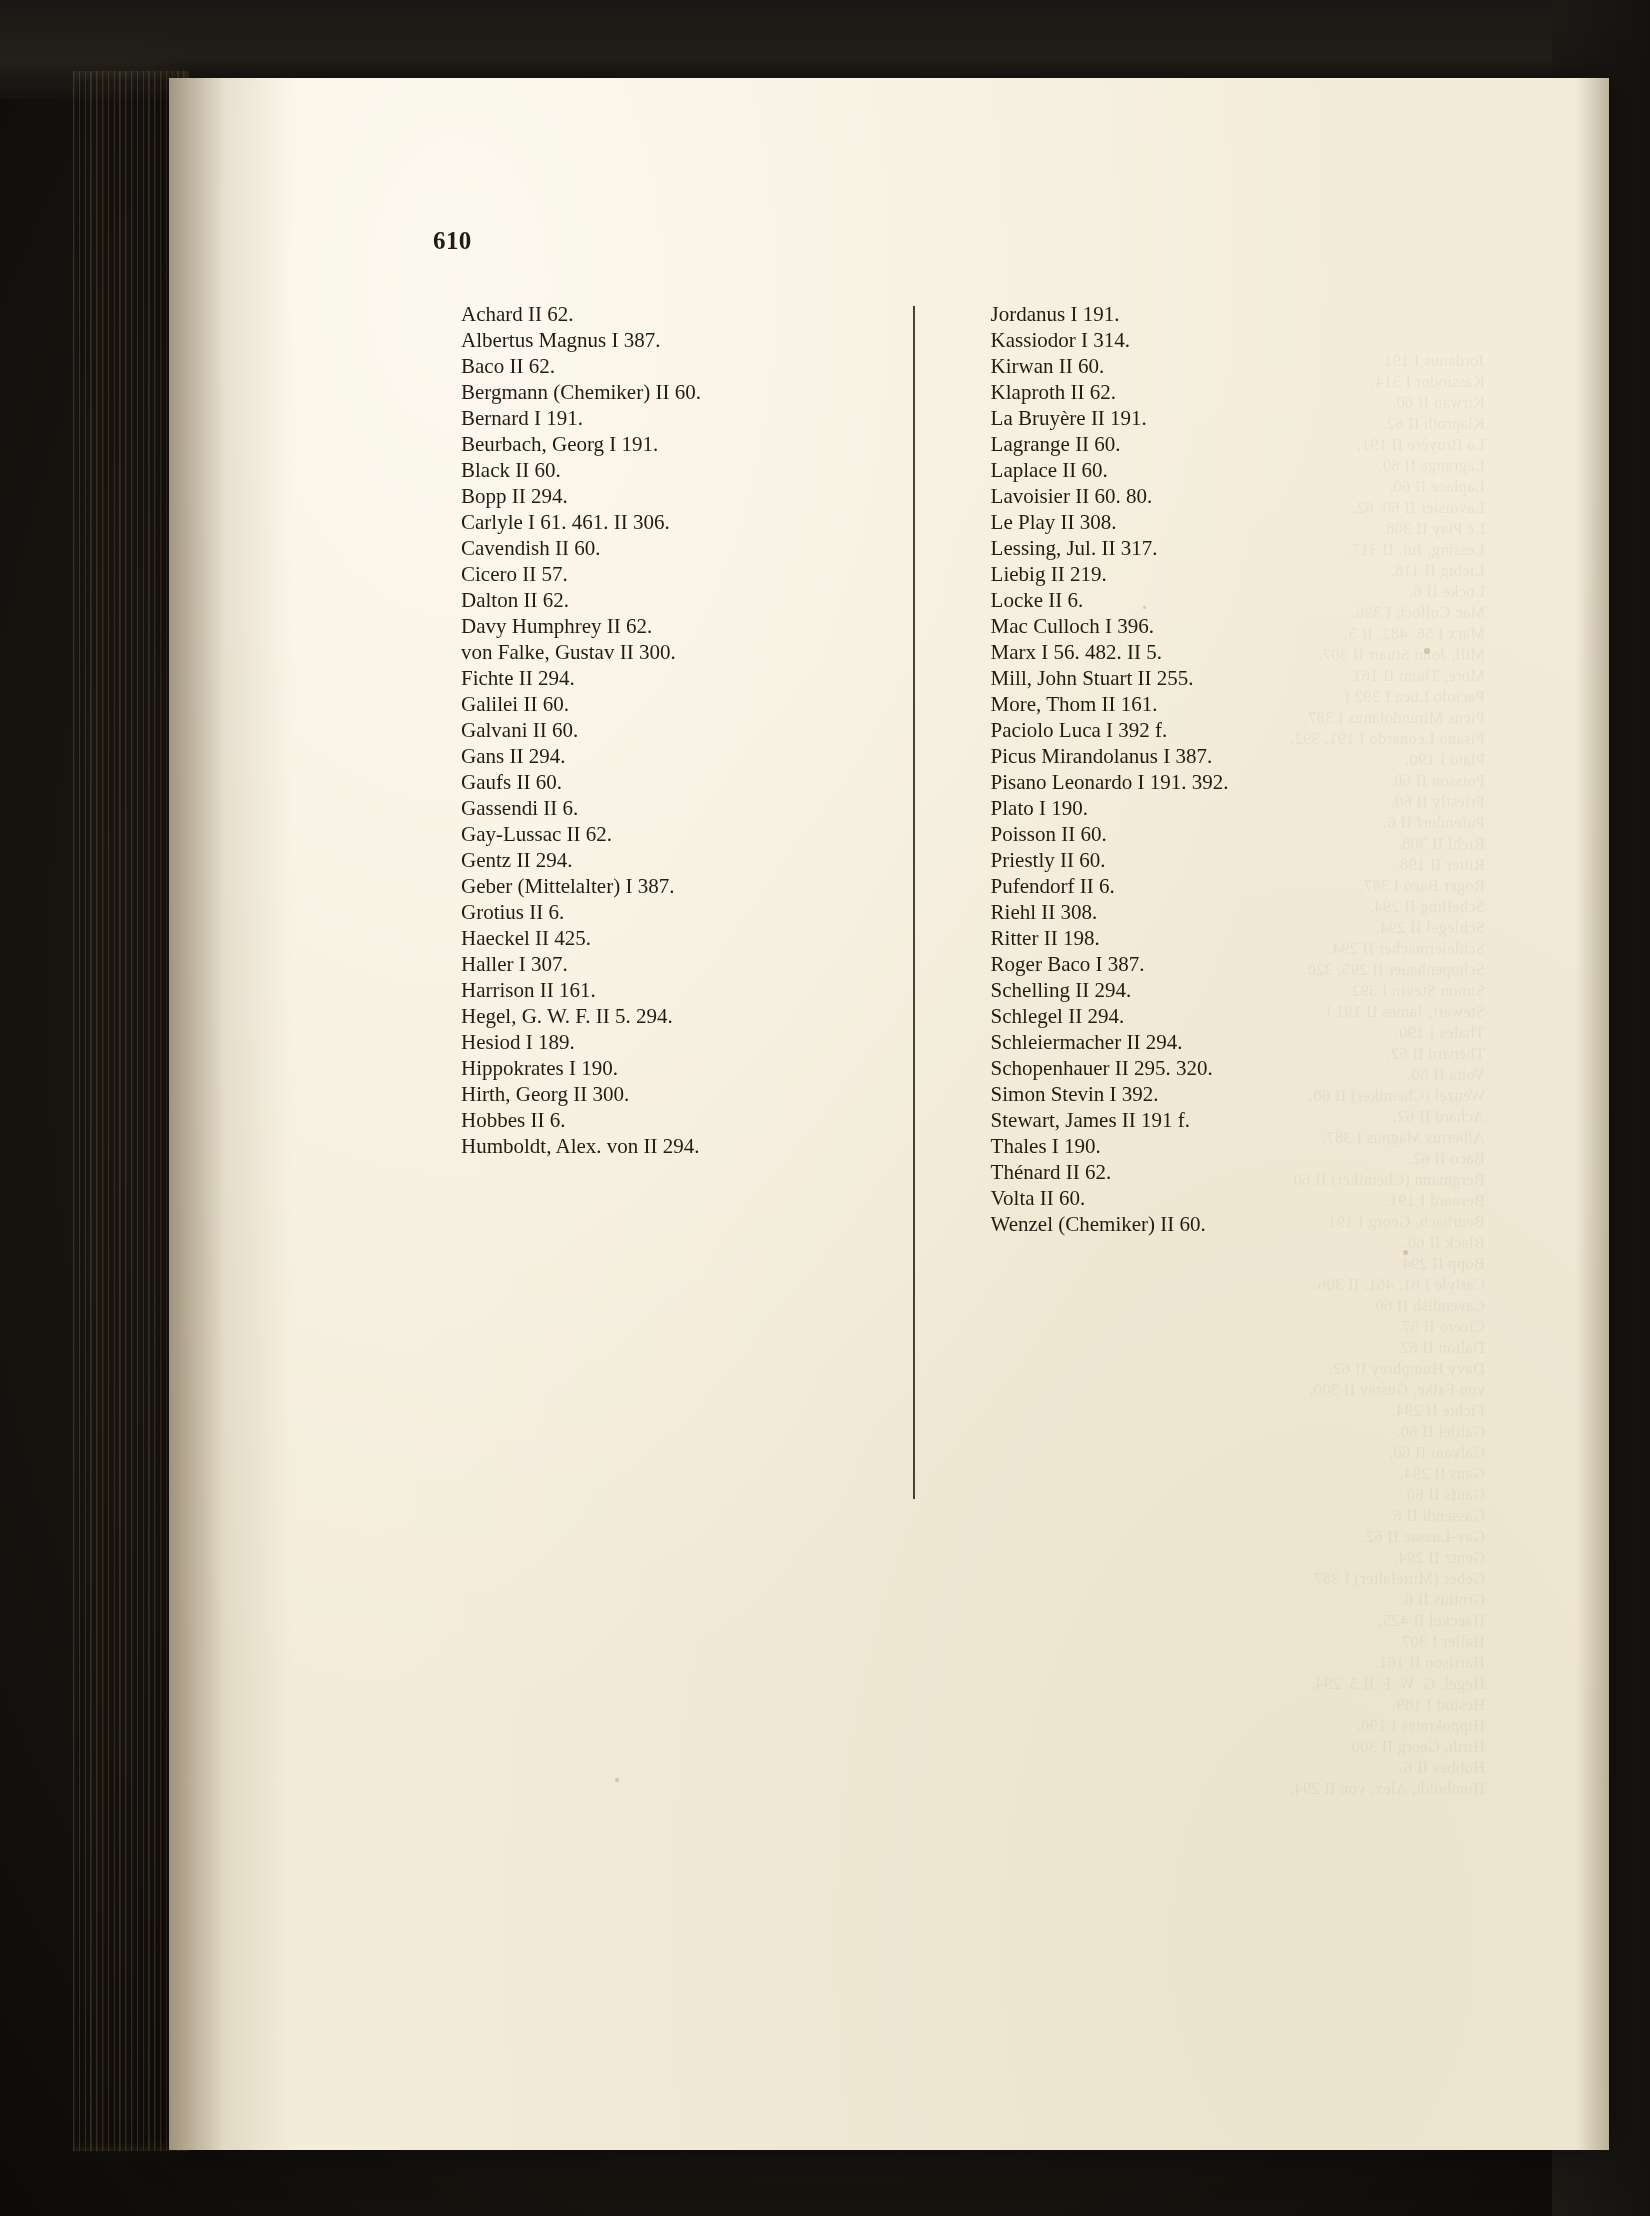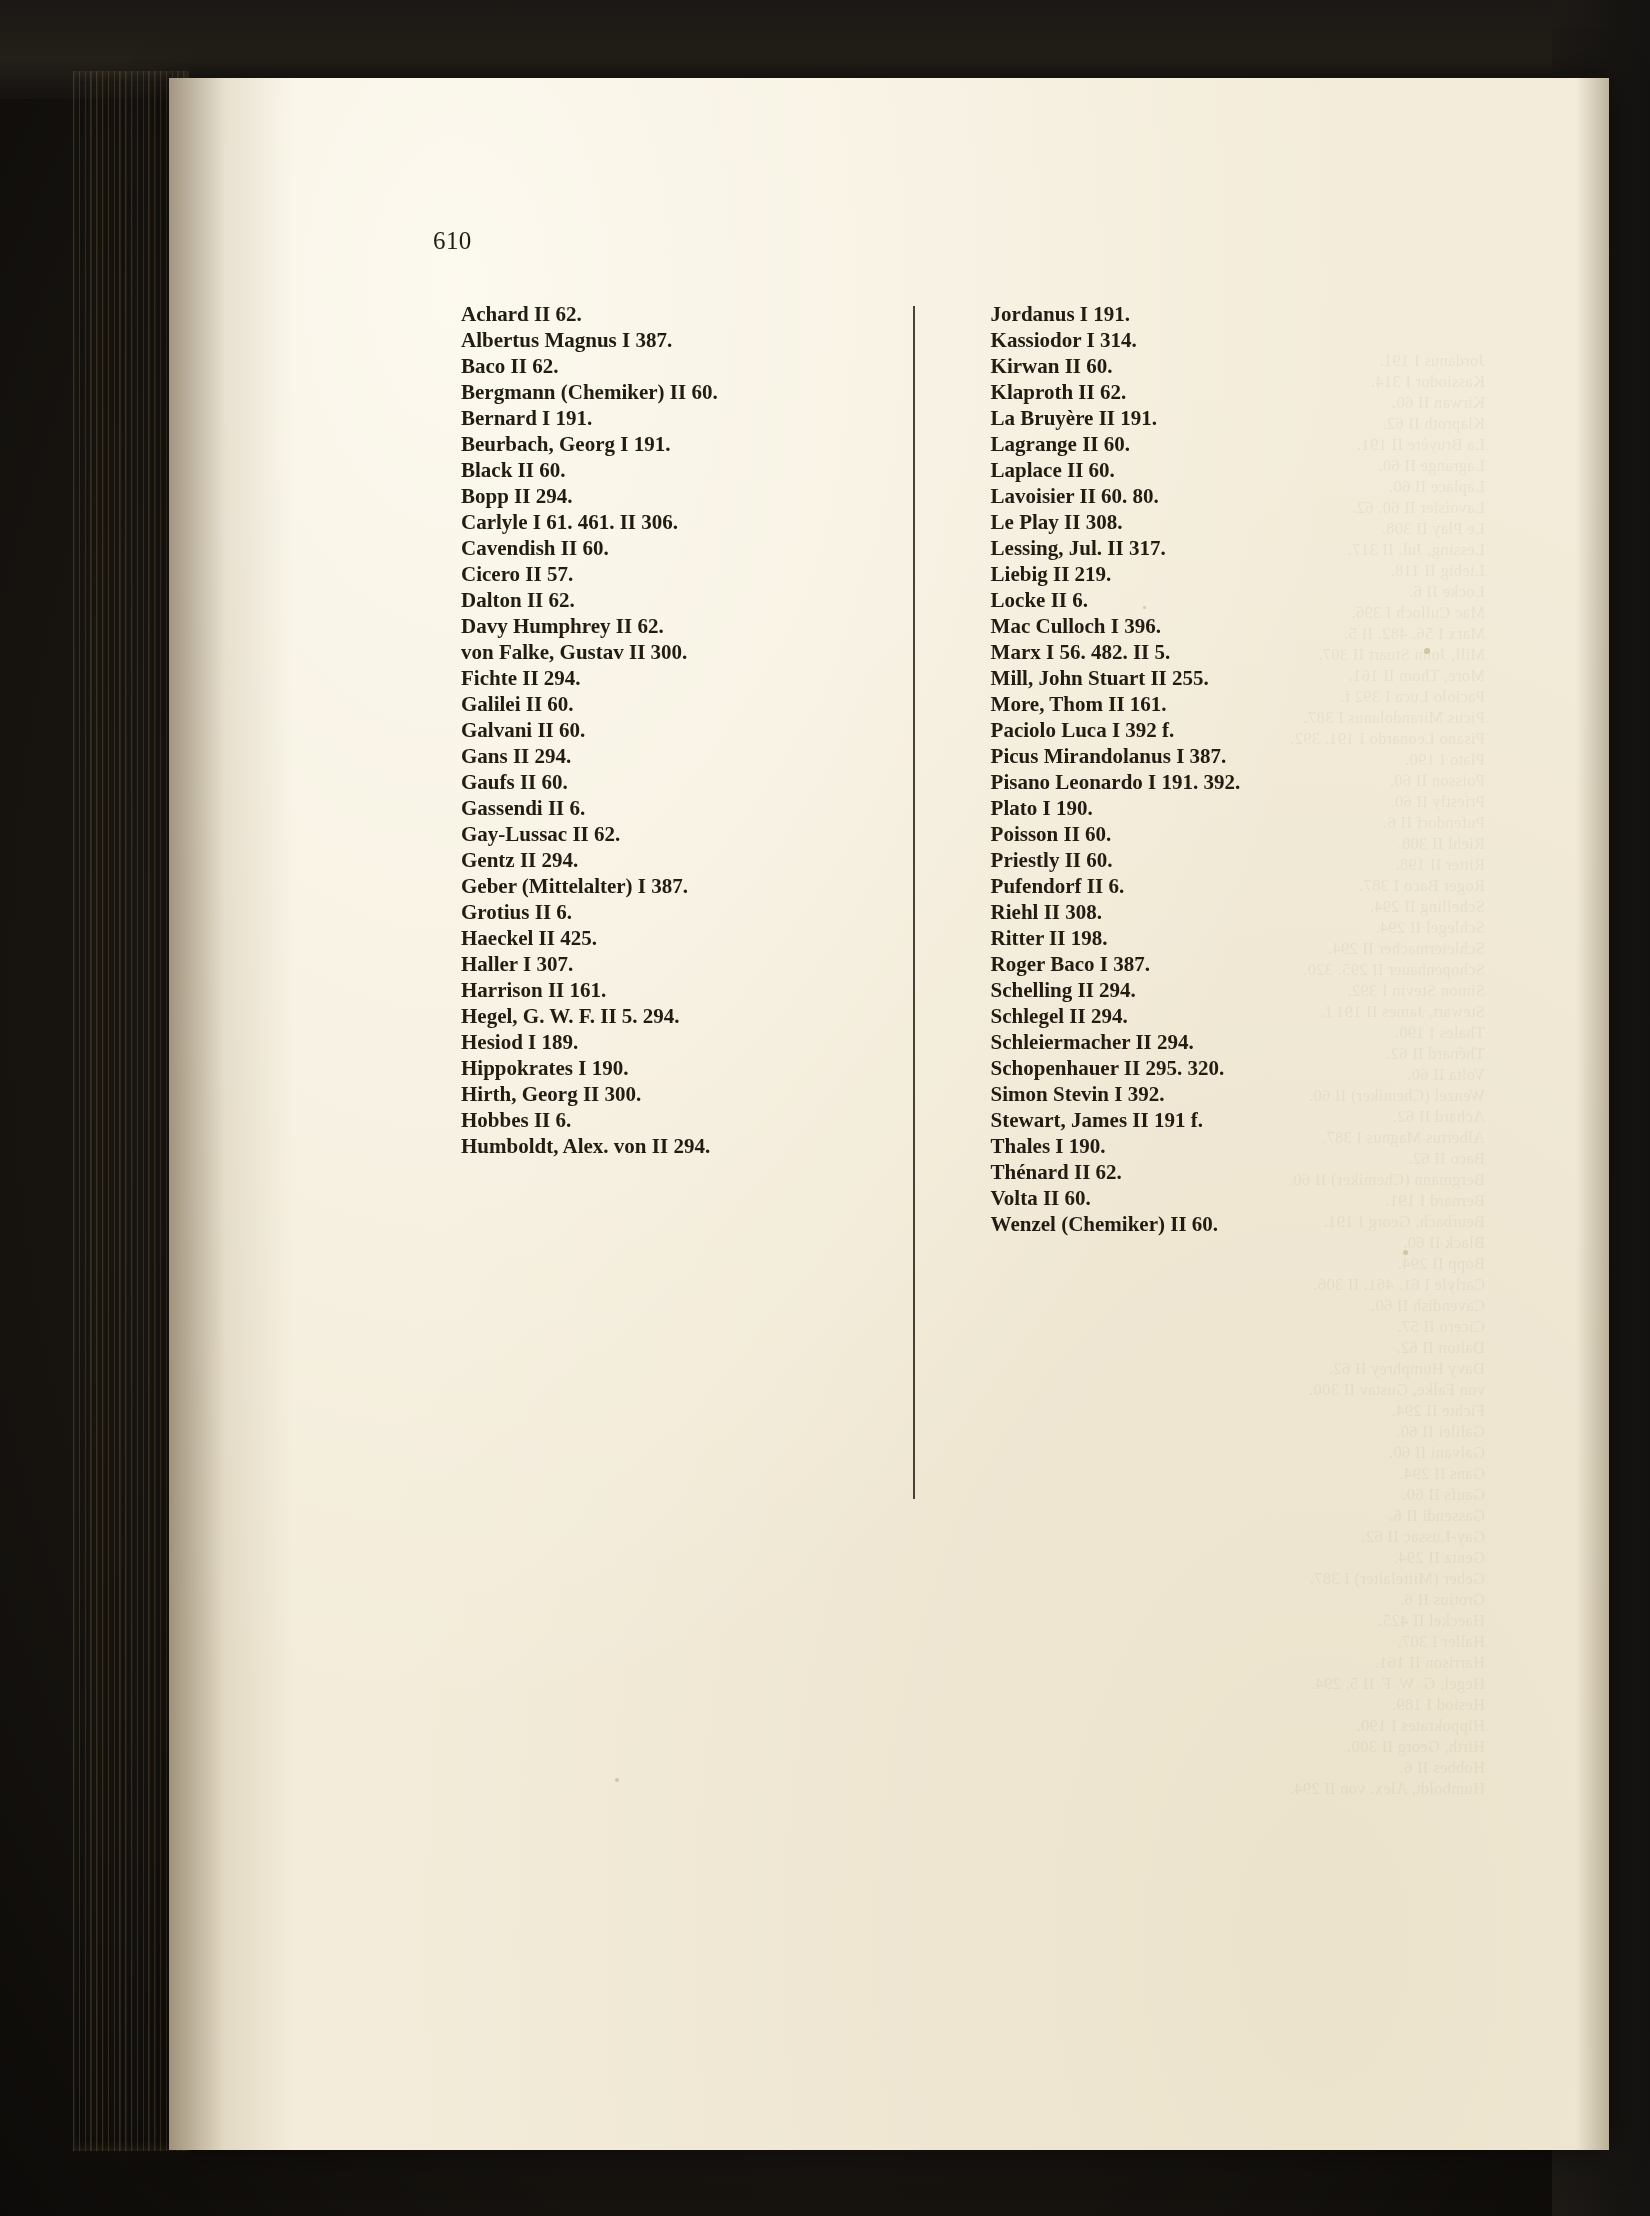--- a/index.html
+++ b/index.html
@@ -109,20 +109,21 @@
     left: 264px;
     top: 149px;
     width: 999px;
     color: #231c12;
   }
 
   .runhead {
     position: relative;
     height: 43px;
     font-size: 22px;
+    font-weight: bold;
   }
   .folio {
     position: absolute; left: 0; top: 0;
     font-size: 25px;
     letter-spacing: 0.4px;
   }
   .runtitle {
     position: absolute; left: 0; right: 0; top: 1.7px;
     text-align: center;
     padding-left: 91px;
@@ -133,21 +134,20 @@
   .columns {
     position: relative;
     margin-top: 31px;
     display: flex;
     gap: 31px;
   }
   .col {
     width: 469px;
     font-size: 21px;
     line-height: 26px;
-    font-weight: bold;
   }
   .col.left { padding-right: 11.6px; }
   .col.right { padding-left: 18px; }
 
   .rule {
     position: absolute;
     left: 480px;
     top: 5px;
     width: 1.7px;
     height: 1193px;

